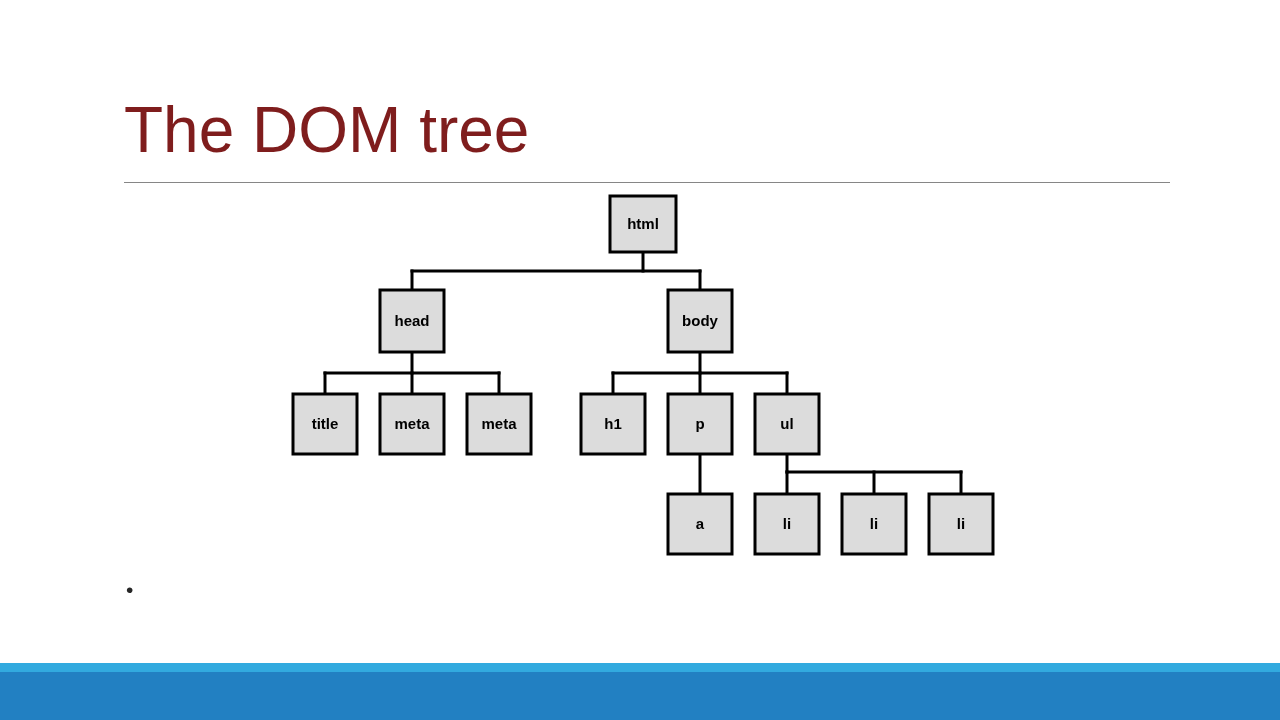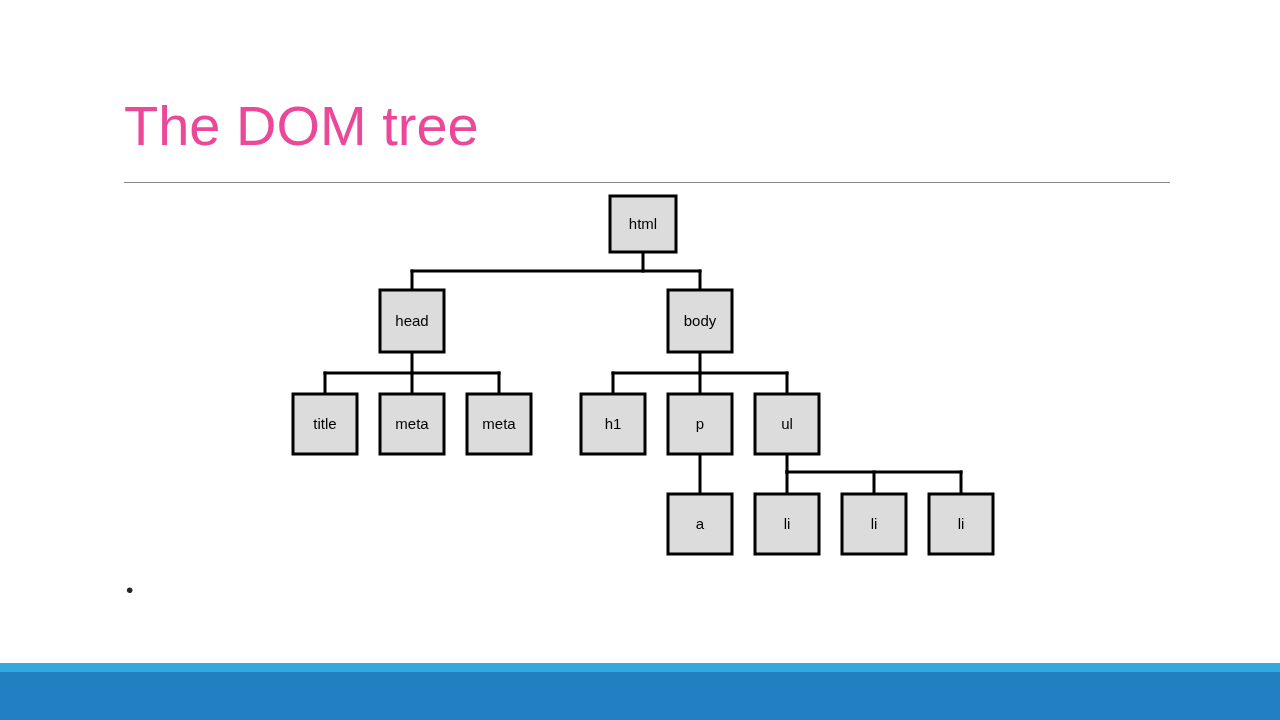--- a/index.html
+++ b/index.html
@@ -13,43 +13,44 @@
     position: relative;
     overflow: hidden;
     font-family: "Liberation Sans", sans-serif;
   }
 
   
   #slide-title {
     position: absolute;
     left: 124px;
     top: 98px;
-    font-size: 56px;
+    font-size: 64px;
     line-height: 1.0;
     font-weight: 400;
-    color: #ec4899;
+    color: #7f1d1d;
     letter-spacing: 0px;
     white-space: nowrap;
   }
   #title-divider {
     position: absolute;
     left: 124px;
     top: 182px;
     width: 1046px;
     height: 1px;
     background: #868686;
   }
 
   
   #tree-diagram {
     position: absolute;
     left: 280px;
     top: 190px;
     width: 740px;
     height: 370px;
+    font-weight: bold;
   }
   #tree-diagram svg {
     display: block;
   }
   .node-box {
     fill: #dcdcdc;
     stroke: #000000;
     stroke-width: 3;
   }
   .node-label {

